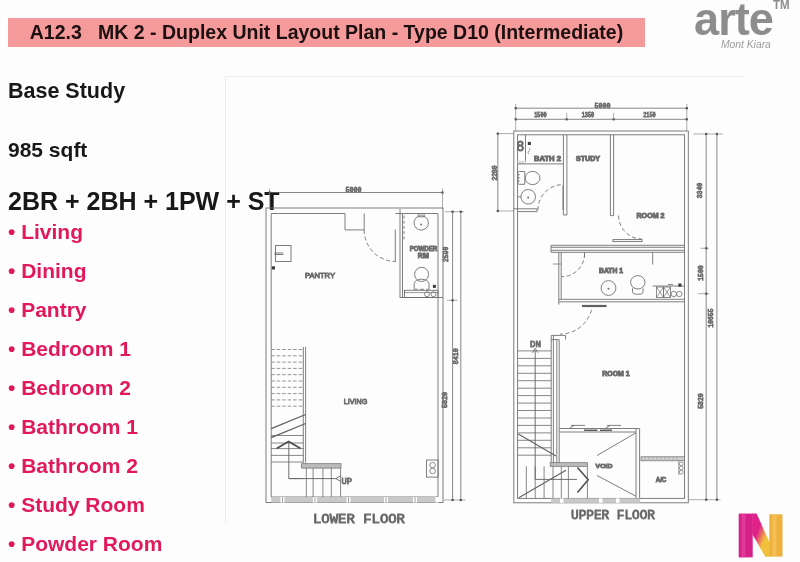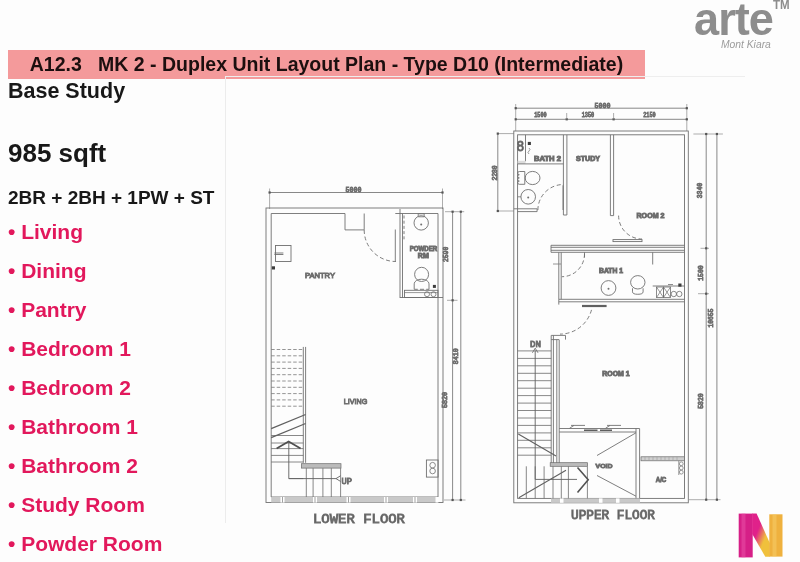--- a/index.html
+++ b/index.html
@@ -4,35 +4,35 @@
 <style>
 html,body{margin:0;padding:0;}
 body{width:800px;height:562px;position:relative;background:#fdfdfd;-webkit-font-smoothing:antialiased;font-family:"Liberation Sans",sans-serif;overflow:hidden;}
 .abs{position:absolute;transform:translateZ(0);}
 svg{position:absolute;left:0;top:0;transform:translateZ(0);}
 svg text{font-family:"Liberation Sans",sans-serif;fill:#3f3f3f;}
 </style>
 </head>
 <body>
 
-<div class="abs" style="left:8px;top:18px;width:637px;height:29px;background:#f49a9b;color:#1c0f0f;font-size:19.5px;font-weight:bold;text-align:center;line-height:29px;margin-top:32px;">A12.3&nbsp;&nbsp; MK 2 - Duplex Unit Layout Plan - Type D10 (Intermediate)</div>
+<div class="abs" style="left:8px;top:18px;width:637px;height:29px;background:#f49a9b;color:#1c0f0f;font-size:19.5px;font-weight:bold;text-align:center;line-height:29px;">A12.3&nbsp;&nbsp; MK 2 - Duplex Unit Layout Plan - Type D10 (Intermediate)</div>
 
 <div class="abs" style="left:694px;top:-9px;width:100px;color:#8d8d8d;font-weight:bold;font-size:47px;letter-spacing:-1px;transform:scaleX(0.96) translateZ(0);transform-origin:left;">arte<span style="font-size:12px;vertical-align:26px;letter-spacing:0;">TM</span></div>
 
 <div class="abs" style="left:721px;top:39px;width:60px;color:#9b9b9b;font-size:10.3px;font-style:italic;">Mont Kiara</div>
 
 <div class="abs" style="left:225px;top:76px;width:1px;height:447px;background:#ececec;"></div>
 
 <div class="abs" style="left:225px;top:76px;width:520px;height:1px;background:#eeeeee;"></div>
 
 <div class="abs" style="left:8px;top:78.5px;font-size:21.5px;font-weight:bold;color:#181818;">Base Study</div>
 
-<div class="abs" style="left:8px;top:138px;font-size:26px;font-weight:bold;color:#181818;">985 sqft</div>
-
-<div class="abs" style="left:8px;top:186.5px;font-size:19px;font-weight:bold;color:#181818;">2BR + 2BH + 1PW + ST</div>
+<div class="abs" style="left:8px;top:138px;font-size:21px;font-weight:bold;color:#181818;">985 sqft</div>
+
+<div class="abs" style="left:8px;top:186.5px;font-size:25px;font-weight:bold;color:#181818;">2BR + 2BH + 1PW + ST</div>
 
 <div class="abs" style="left:8px;top:211.5px;font-size:21px;font-weight:bold;color:#e2185c;line-height:39px;white-space:pre;">• Living
 • Dining
 • Pantry
 • Bedroom 1
 • Bedroom 2
 • Bathroom 1
 • Bathroom 2
 • Study Room
 • Powder Room</div>

